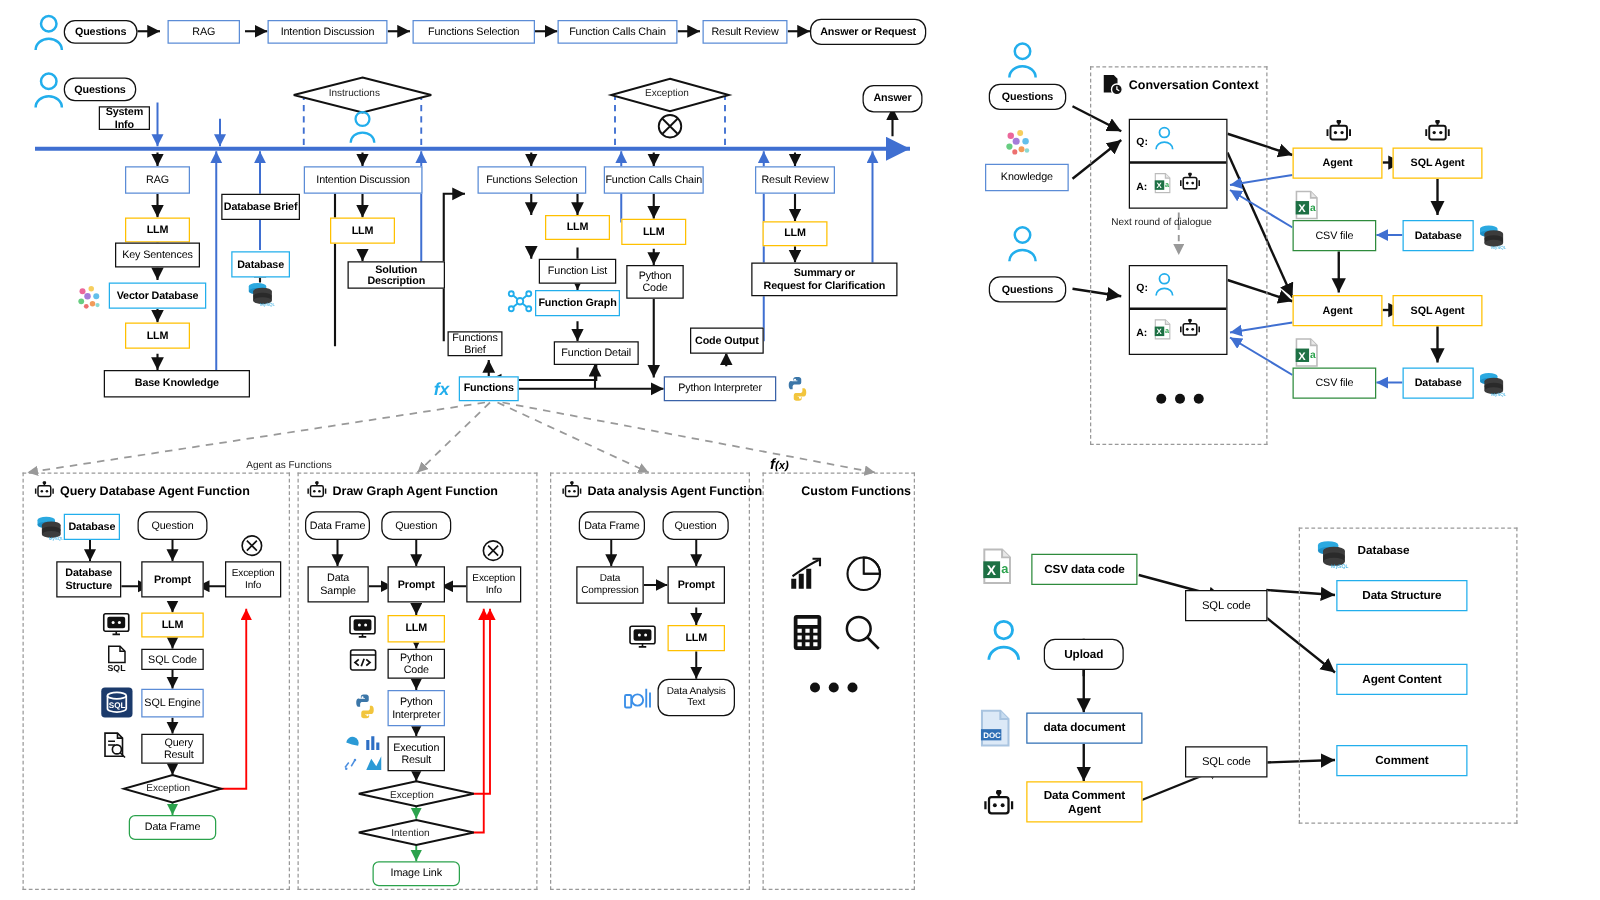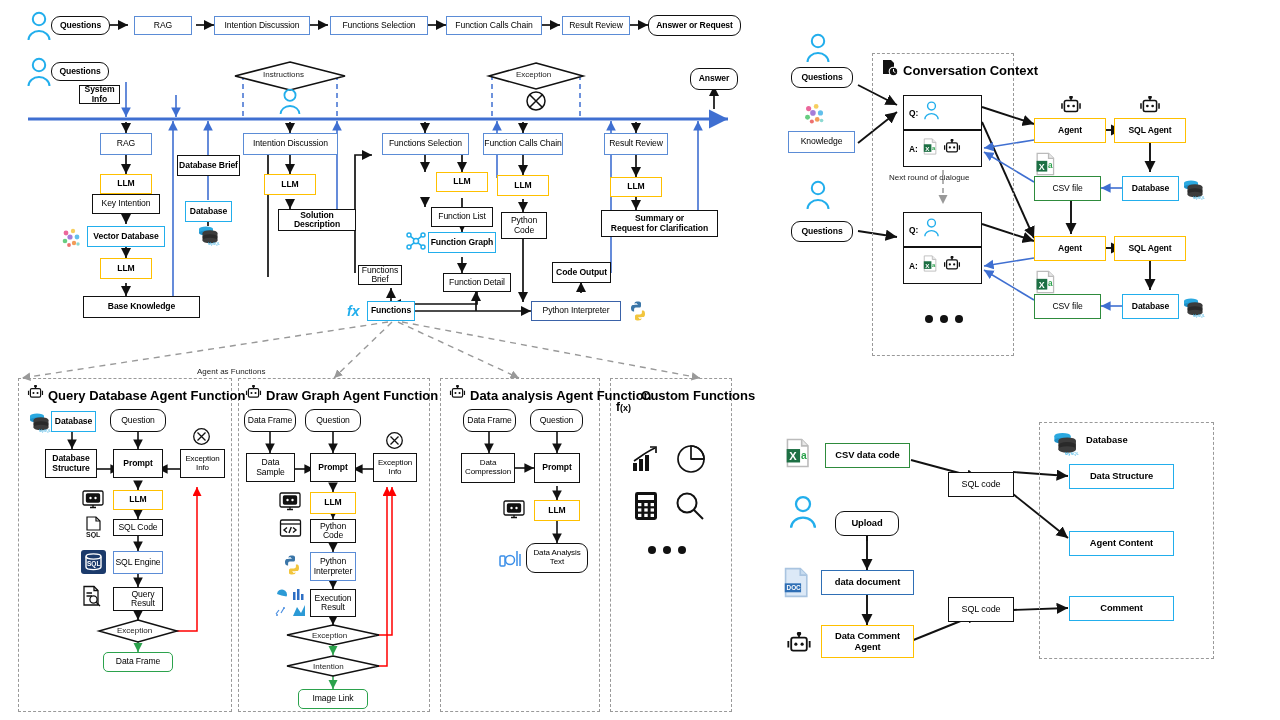--- a/index.html
+++ b/index.html
@@ -13,21 +13,21 @@
   .b-black{border:1.6px solid #111;}
   .b-blue  {border:1.6px solid #5B8CD6;}
   .b-cyan  {border:1.9px solid #22AEEC;}
   .b-orange{border:1.9px solid #FFC000;}
   .b-navy  {border:1.8px solid #3A62A8;}
   .b-green {border:1.9px solid #2BA24C;}
   .b-dkgreen{border:1.9px solid #2E8B3C;}
   .r4{border-radius:5px;} .r9{border-radius:9px;}
   .thin{font-weight:400;}
   .panel{position:absolute;box-sizing:border-box;border:1.4px dashed #999;z-index:1;}
-  .ptitle{position:absolute;font-size:13px;font-weight:700;z-index:6;white-space:nowrap;}
+  .ptitle{position:absolute;font-size:10px;font-weight:700;z-index:6;white-space:nowrap;}
   .lbl{position:absolute;font-size:8px;font-weight:400;color:#222;z-index:6;white-space:nowrap;}
   .ico{position:absolute;z-index:6;}
   .dots{position:absolute;z-index:6;display:flex;gap:7px;align-items:center;}
   .dots i{width:8px;height:8px;border-radius:50%;background:#111;display:block;}
   .qa{position:absolute;box-sizing:border-box;border:1.8px solid #111;background:#fff;z-index:5;}
   .qa .row{display:flex;align-items:center;height:50%;padding-left:5px;gap:5px;box-sizing:border-box;}
   .qa .row.top{border-bottom:2.4px solid #111;}
   .qa .tag{font-size:8.4px;font-weight:700;}
 </style>
 </head>
@@ -250,21 +250,21 @@
       </svg>
 </div>
 
 <div class="node b-blue thin" style="left:100px;top:133px;width:52px;height:22px;">RAG</div>
 <div class="node b-blue thin" style="left:243px;top:133px;width:95px;height:22px;">Intention Discussion</div>
 <div class="node b-blue thin" style="left:382px;top:133px;width:87px;height:22px;">Functions Selection</div>
 <div class="node b-blue thin" style="left:483px;top:133px;width:80px;height:22px;">Function Calls Chain</div>
 <div class="node b-blue thin" style="left:604px;top:133px;width:64px;height:22px;">Result Review</div>
 
 <div class="node b-orange" style="left:100px;top:174px;width:52px;height:20px;">LLM</div>
-<div class="node b-black thin" style="left:92px;top:194px;width:68px;height:20px;">Key Intention</div>
+<div class="node b-black thin" style="left:92px;top:194px;width:68px;height:20px;">Key Sentences</div>
 <div class="node b-cyan" style="left:87px;top:226px;width:78px;height:21px;">Vector Database</div>
 <div class="node b-orange" style="left:100px;top:258px;width:52px;height:21px;">LLM</div>
 <div class="node b-black" style="left:83px;top:296px;width:117px;height:22px;">Base Knowledge</div>
 <div class="ico" style="left:58px;top:225px;">
   <svg width="26" height="26" viewBox="0 0 26 26">
     <g>
       <circle cx="8" cy="8" r="2.4" fill="#E84C8A" opacity=".85"></circle>
           <circle cx="15" cy="6" r="2.2" fill="#F5C542" opacity=".85"></circle>
       <circle cx="19" cy="12" r="2.4" fill="#47B4E8" opacity=".85"></circle>
           <circle cx="12" cy="12" r="2.6" fill="#8E5BD0" opacity=".8"></circle>
@@ -551,21 +551,21 @@
 </div>
 <div class="ico" style="left:498px;top:548px;">
   <svg width="24" height="22" viewBox="0 0 24 22" stroke="#3B8FE8" stroke-width="1.5" fill="none">
     <rect x="2" y="8" width="5" height="10" rx="1"></rect>
         <circle cx="12" cy="12" r="4.5"></circle>
         <path d="M19,3 L19,18 M22,6 L22,18"></path>
   </svg>
 </div>
 
 <div class="panel" style="left:610px;top:378px;width:122px;height:334px;"></div>
-<div class="ico" style="left:616px;top:400px;font-size:12px;font-weight:700;">f<span style="font-size:9px;">(x)</span></div>
+<div class="ico" style="left:616px;top:364px;font-style:italic;font-size:12px;font-weight:700;">f<span style="font-size:9px;">(x)</span></div>
 <div class="ptitle" style="left:641px;top:388px;">Custom Functions</div>
 <div class="ico" style="left:630px;top:443px;">
   <svg width="32" height="32" viewBox="0 0 32 32">
     <path d="M4,18 C10,14 16,9 25,5" stroke="#111" stroke-width="1.7" fill="none"></path>
         <path d="M20,4 L26,4 L26,10" stroke="#111" stroke-width="1.7" fill="none"></path>
     <g fill="#111">
           <rect x="3" y="20" width="4" height="8"></rect>
           <rect x="9" y="16" width="4" height="12"></rect>
           <rect x="15" y="12" width="4" height="16"></rect>
         </g>

